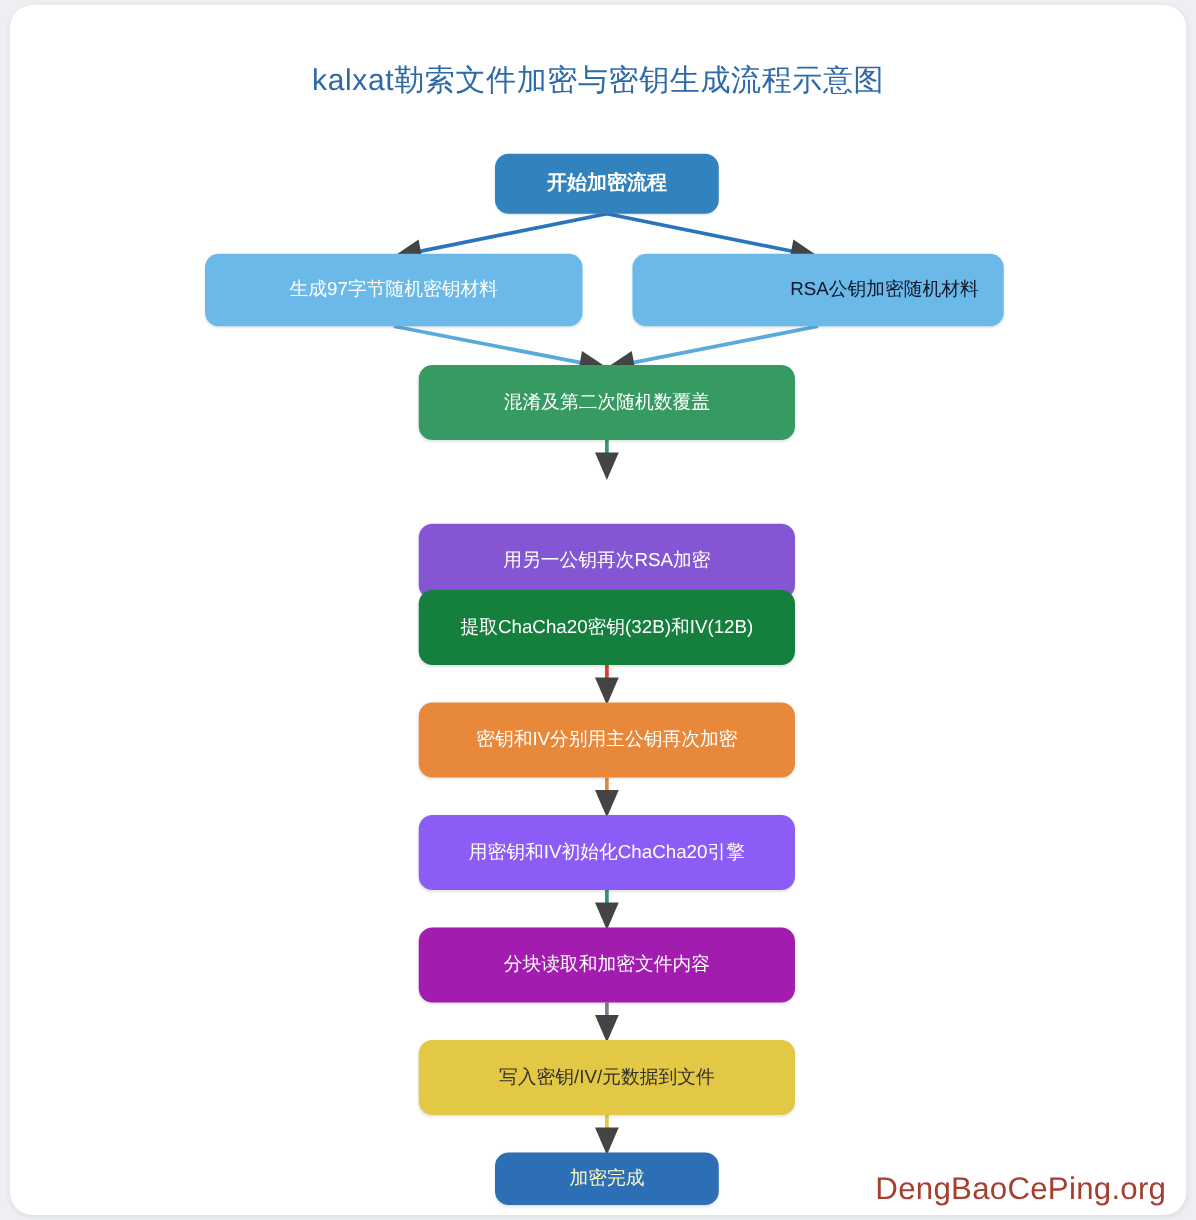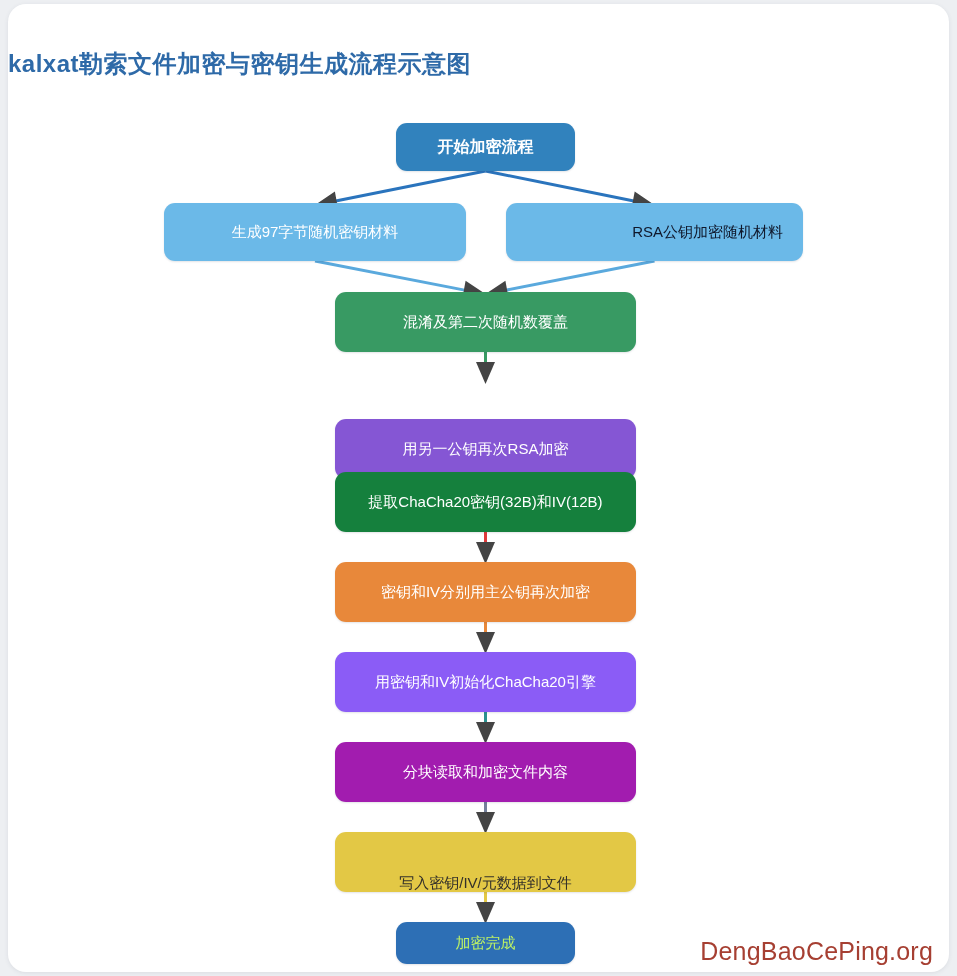--- a/index.html
+++ b/index.html
@@ -32,22 +32,23 @@
     top: 0;
     width: 941px;
     height: 968px;
   }
 
   #title {
     position: absolute;
     left: 0;
     top: 44px;
     width: 941px;
+    text-align: center;
     font-size: 24px;
-    font-weight: bold;
+    font-weight: normal;
     color: #2e6aa8;
     letter-spacing: 0.5px;
     white-space: nowrap;
   }
 
   svg#edges {
     position: absolute;
     left: 0;
     top: 0;
     width: 941px;
@@ -64,21 +65,21 @@
     justify-content: center;
     text-align: center;
     color: #ffffff;
     font-size: 15px;
     line-height: 1.2;
     padding: 0 20px;
     white-space: nowrap;
     box-shadow: 0 1px 2px rgba(40,50,70,0.13);
   }
   .node.bold { font-weight: bold; font-size: 16px; }
-  .node.darktext { color: #33302a; align-items: flex-end; }
+  .node.darktext { color: #33302a; }
 
   #watermark {
     position: absolute;
     right: 16px;
     bottom: 6px;
     font-size: 25px;
     color: #a63f32;
     letter-spacing: 0.2px;
     white-space: nowrap;
   }
@@ -140,20 +141,20 @@
         </div>
         <div class="node" style="left: 327px; top: 648px; width: 301px; height: 60px; background: #8b5cf6; color: rgb(255, 255, 255);">
           <span>用密钥和IV初始化ChaCha20引擎</span>
         </div>
         <div class="node" style="left: 327px; top: 738px; width: 301px; height: 60px; background: #a21caf; color: rgb(255, 255, 255);">
           <span>分块读取和加密文件内容</span>
         </div>
         <div class="node darktext" style="left: 327px; top: 828px; width: 301px; height: 60px; background: rgb(227, 200, 69); color: rgb(51, 48, 42);">
           <span>写入密钥/IV/元数据到文件</span>
         </div>
-        <div class="node" style="left: 388px; top: 918px; width: 179px; height: 42px; background: rgb(45, 111, 181); color: #bef264;">
+        <div class="node" style="left: 388px; top: 918px; width: 179px; height: 42px; background: rgb(45, 111, 181); color: #fef9c3;">
           <span>加密完成</span>
         </div>
       </div>
 
     <div id="watermark">DengBaoCePing.org</div>
   </div>
 </div>
 
 </body></html>

